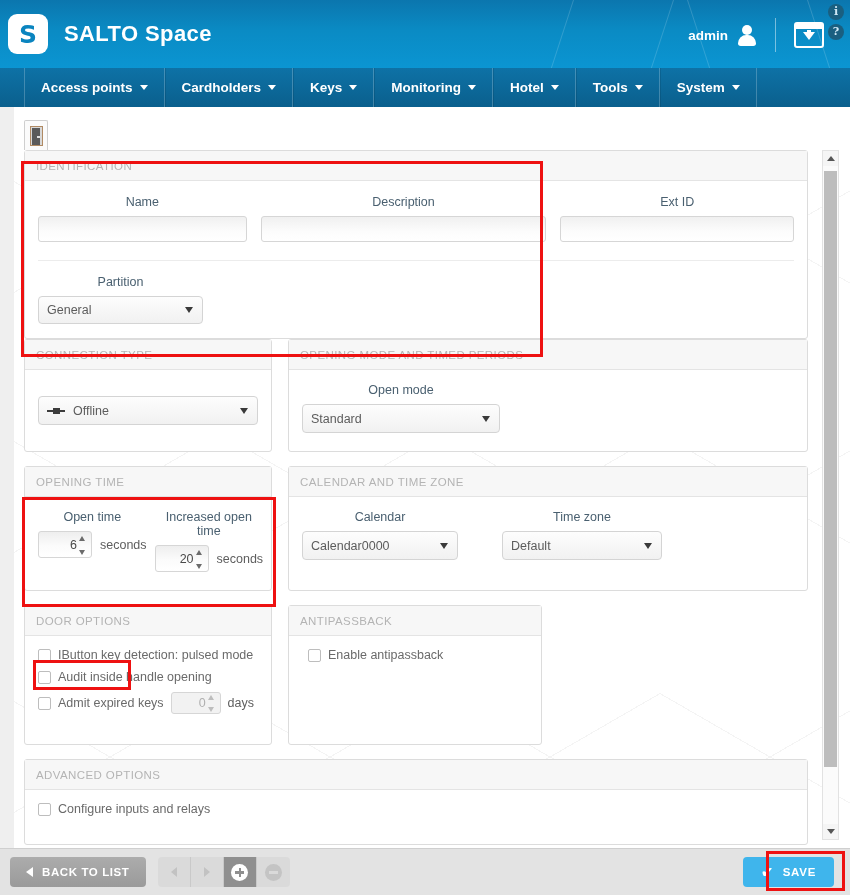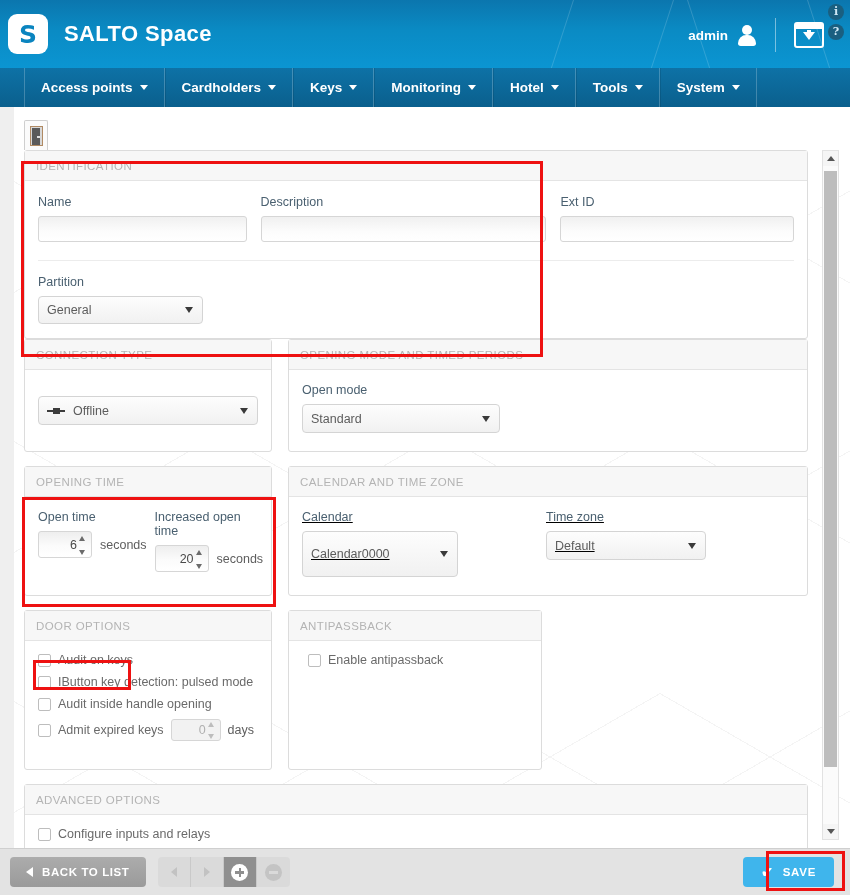--- a/index.html
+++ b/index.html
@@ -122,21 +122,21 @@
   .panel {
     background: #fff; border: 1px solid #dcdcdc; border-radius: 3px;
   }
   .panel-head {
     height: 30px; background: #f7f7f7; border-bottom: 1px solid #e4e4e4;
     display: flex; align-items: center; padding-left: 11px;
     color: #b4b4b4; font-size: 11.5px; letter-spacing: .4px;
   }
   .panel-body { padding: 14px 13px 16px 13px; }
 
-  .fld-label { color: #4a6070; font-size: 12.5px; margin-bottom: 7px; }
+  .fld-label { color: #4a6070; font-size: 12.5px; margin-bottom: 7px; text-align: center; }
   .txt-input {
     width: 100%; height: 26px; border: 1px solid #d6d6d6; border-radius: 3px;
     background: linear-gradient(180deg,#f0f0f0 0%, #fcfcfc 60%, #ffffff 100%);
     font-family: "Liberation Sans", sans-serif; font-size: 12.5px;
     padding: 0 7px; color: #555;
   }
   .sel {
     height: 28px; border: 1px solid #d4d4d4; border-radius: 4px;
     background: linear-gradient(180deg,#fdfdfd 0%, #f1f1f1 100%);
     display: flex; align-items: center; padding: 0 8px;
@@ -412,24 +412,24 @@
                   </div>
                   <span class="unit">seconds</span>
                 </div>
               </div>
             </div>
           </div>
         </div>
         <div class="panel" style="flex:1 1 0;">
           <div class="panel-head">CALENDAR AND TIME ZONE</div>
           <div class="panel-body" style="padding:13px 13px 18px 13px;">
-            <div class="row" style="gap:88px;text-decoration:underline;">
+            <div class="row" style="gap:44px;">
               <div style="width:156px;">
                 <div class="fld-label">Calendar</div>
-                <div class="sel" style="height:46px;">
+                <div class="sel" style="height:29px;">
                   <span>Calendar0000</span>
                   <span class="selcaret"></span>
                 </div>
               </div>
               <div style="width:160px;">
                 <div class="fld-label">Time zone</div>
                 <div class="sel" style="height:29px;">
                   <span>Default</span>
                   <span class="selcaret"></span>
                 </div>
@@ -438,24 +438,20 @@
           </div>
         </div>
       </div>
 
       <div class="row" style="gap:16px; margin-top:14px;">
         <div class="panel" style="width:248px;">
           <div class="panel-head">DOOR OPTIONS</div>
           <div class="panel-body" style="padding:12px 13px 20px 13px;">
             <div class="cbrow">
               <span class="cbox"></span>
-              <span class="cblabel">Audit on keys</span>
-            </div>
-            <div class="cbrow">
-              <span class="cbox"></span>
               <span class="cblabel">IButton key detection: pulsed mode</span>
             </div>
             <div class="cbrow">
               <span class="cbox"></span>
               <span class="cblabel">Audit inside handle opening</span>
             </div>
             <div class="cbrow">
               <span class="cbox"></span>
               <span class="cblabel">Admit expired keys</span>
               <span class="spin dis" style="width:50px;height:22px;">

